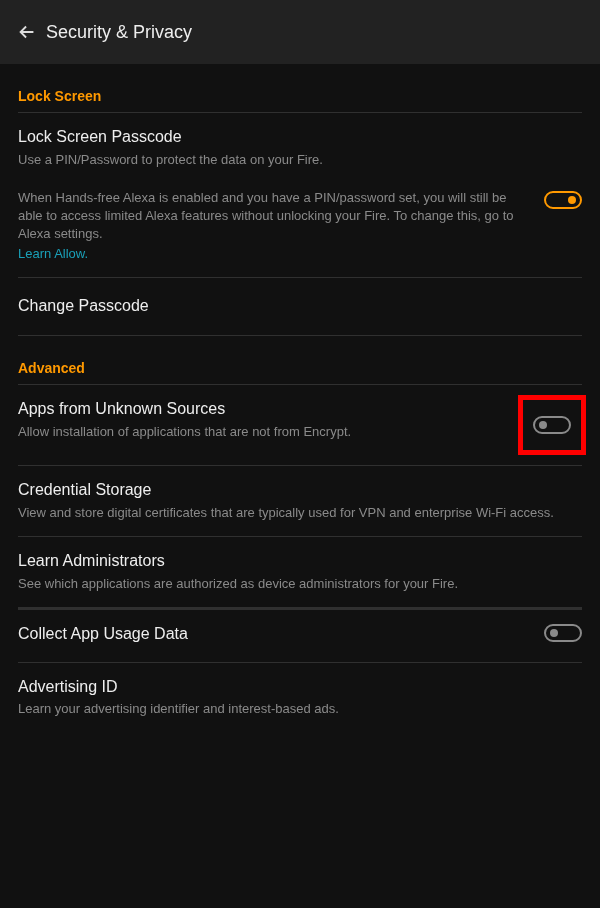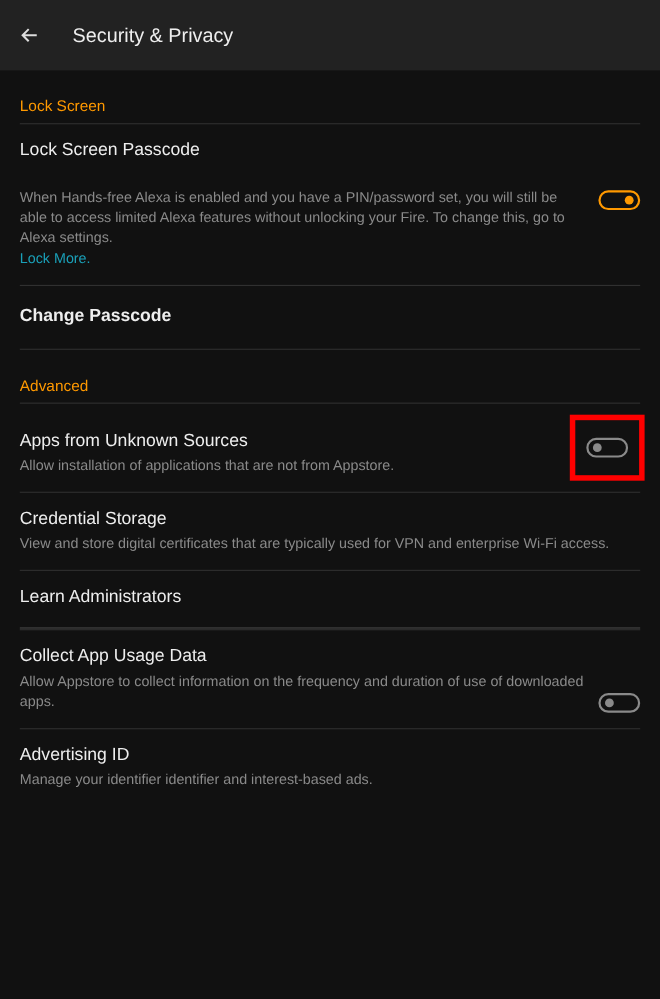--- a/index.html
+++ b/index.html
@@ -10,21 +10,21 @@
       font-family: -apple-system, BlinkMacSystemFont, "Segoe UI", Arial, sans-serif;
       color: #ddd;
       overflow: hidden;
     }
     .header {
       height: 64px;
       background: #222222;
       display: flex;
       align-items: center;
       padding: 0 16px;
-      gap: 28px;
+      gap: 8px;
     }
     .back-arrow {
       width: 22px;
       height: 22px;
       display: flex;
       align-items: center;
       justify-content: center;
       color: #ddd;
       cursor: pointer;
     }
@@ -32,31 +32,31 @@
       font-size: 18px;
       color: #eee;
       font-weight: 400;
     }
     .content {
       padding: 0 18px;
     }
     .section-header {
       color: #ff9900;
       font-size: 14px;
-      font-weight: 400;
+      font-weight: 700;
       padding: 24px 0 8px 0;
     }
     .divider {
       border: none;
       border-top: 1px solid #303030;
       margin: 0;
     }
     .row {
       display: flex;
-      align-items: flex-end;
+      align-items: flex-start;
       justify-content: space-between;
       padding: 14px 0 14px 0;
       gap: 12px;
     }
     .row-main {
       flex: 1;
       min-width: 0;
     }
     .row-title {
       font-size: 16px;
@@ -106,21 +106,20 @@
       border: 5px solid #ff0000;
       padding: 16px 10px;
       margin: -4px -4px;
       flex-shrink: 0;
     }
     .simple-row {
       padding: 18px 0;
     }
     .simple-row .row-title {
       margin-bottom: 0;
-      font-weight: bold;
     }
   </style>
 </head>
 <body>
 
 <div class="header">
   <div class="back-arrow">
     <svg viewBox="0 0 24 24" width="22" height="22" fill="none" stroke="currentColor" stroke-width="2">
       <path d="M19 12H5M11 18l-6-6 6-6"></path>
     </svg>
@@ -129,87 +128,88 @@
 </div>
 
 <div class="content">
 
   <div class="section-header">Lock Screen</div>
   <hr class="divider">
 
   <div class="row">
     <div class="row-main">
       <div class="row-title">Lock Screen Passcode</div>
+      <div class="row-sub">Use a PIN/Password to protect the data on your Fire.</div>
     </div>
   </div>
 
   <div class="row" style="padding-top:6px;">
     <div class="row-main">
       <div class="row-sub">When Hands-free Alexa is enabled and you have a PIN/password set, you will still be able to access limited Alexa features without unlocking your Fire. To change this, go to Alexa settings.</div>
-      <div class="row-link">Lock More.</div>
+      <div class="row-link">Learn Allow.</div>
     </div>
     <div class="toggle on" style="align-self:flex-start; margin-top:2px;">
       <div class="toggle-knob"></div>
     </div>
   </div>
   <hr class="divider">
 
   <div class="row simple-row">
     <div class="row-main">
       <div class="row-title">Change Passcode</div>
     </div>
   </div>
   <hr class="divider">
 
   <div class="section-header">Advanced</div>
   <hr class="divider">
 
   <div class="row">
     <div class="row-main">
       <div class="row-title">Apps from Unknown Sources</div>
-      <div class="row-sub">Allow installation of applications that are not from Appstore.</div>
+      <div class="row-sub">Allow installation of applications that are not from Encrypt.</div>
     </div>
     <div class="highlight-box">
       <div class="toggle">
         <div class="toggle-knob"></div>
       </div>
     </div>
   </div>
   <hr class="divider">
 
   <div class="row">
     <div class="row-main">
       <div class="row-title">Credential Storage</div>
       <div class="row-sub">View and store digital certificates that are typically used for VPN and enterprise Wi-Fi access.</div>
     </div>
   </div>
   <hr class="divider">
 
   <div class="row">
     <div class="row-main">
       <div class="row-title">Learn Administrators</div>
+      <div class="row-sub">See which applications are authorized as device administrators for your Fire.</div>
     </div>
   </div>
   <hr class="divider">
 
   <hr class="divider">
 
   <hr class="divider">
 
   <div class="row">
     <div class="row-main">
       <div class="row-title">Collect App Usage Data</div>
-      <div class="row-sub">Allow Appstore to collect information on the frequency and duration of use of downloaded apps.</div>
     </div>
     <div class="toggle">
       <div class="toggle-knob"></div>
     </div>
   </div>
   <hr class="divider">
 
   <div class="row">
     <div class="row-main">
       <div class="row-title">Advertising ID</div>
-      <div class="row-sub">Manage your identifier identifier and interest-based ads.</div>
+      <div class="row-sub">Learn your advertising identifier and interest-based ads.</div>
     </div>
   </div>
 
 </div>
 
 </body></html>

